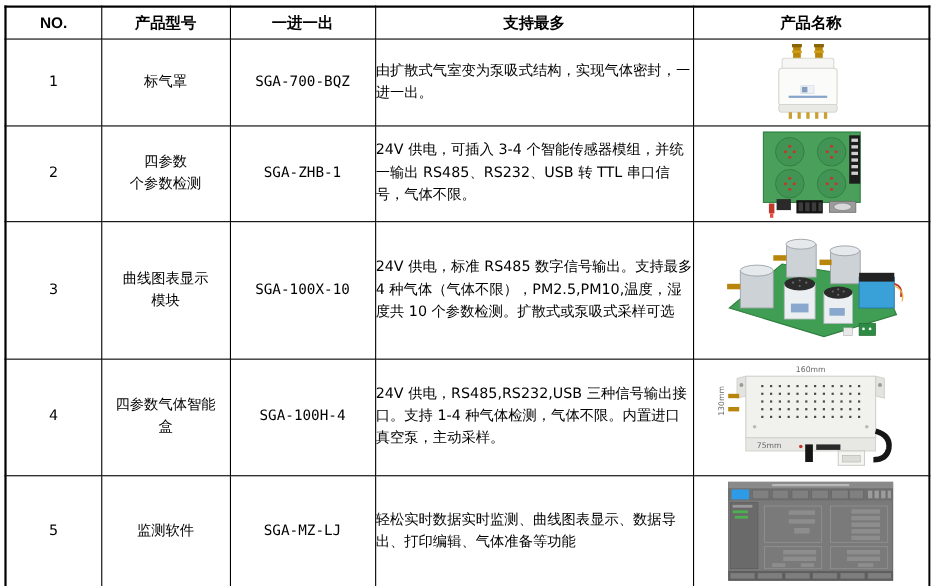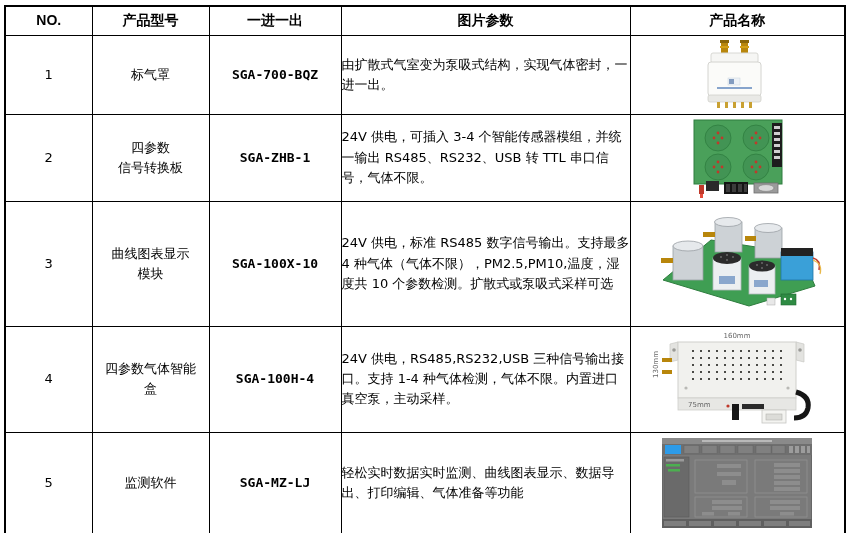--- a/index.html
+++ b/index.html
@@ -29,21 +29,21 @@
     font-size:14px;
     padding:3px 4px;
     font-family:Liberation Sans, sans-serif;
   }
   col.c-no{width:87px;}
   col.c-name{width:117px;}
   col.c-model{width:132px;}
   col.c-func{width:289px;}
   col.c-img{width:215px;}
   td.cell-name{white-space:pre-line;}
-  td.cell-model{font-family:"DejaVu Sans Mono","Liberation Mono",monospace;font-size:13px;letter-spacing:0px;font-weight:bold;}
+  td.cell-model{font-family:"DejaVu Sans Mono","Liberation Mono",monospace;font-size:13px;letter-spacing:0px;}
   td.cell-func{text-align:left;padding:4px 0;}
   td.cell-img{padding:2px;margin-top:44px;}
   tr.r-h{height:28px;}
   tr.r-1{height:79px;}
   tr.r-2{height:85px;}
   tr.r-3{height:125px;}
   tr.r-4{height:106px;}
   tr.r-5{height:103px;}
   .imgwrap{display:flex;align-items:center;justify-content:center;width:100%;height:100%;}
   .mmlabel{font-size:7px;fill:#666;font-family:"DejaVu Sans","Liberation Sans",sans-serif;}
@@ -57,21 +57,21 @@
       <col class="c-name">
       <col class="c-model">
       <col class="c-func">
       <col class="c-img">
   </colgroup>
   <thead>
     <tr class="r-h">
       <th>NO.</th>
       <th>产品型号</th>
       <th>一进一出</th>
-      <th>图片参数</th>
+      <th>支持最多</th>
       <th>产品名称</th>
     </tr>
   </thead>
   <tbody>
 
     <tr class="r-1">
       <td>1</td>
       <td class="cell-name">标气罩</td>
       <td class="cell-model">SGA-700-BQZ</td>
       <td class="cell-func">由扩散式气室变为泵吸式结构，实现气体密封，一进一出。</td>
@@ -101,21 +101,21 @@
             <rect x="60" y="64" width="3" height="6" fill="#c9a132"></rect>
             <rect x="68" y="64" width="3" height="6" fill="#c9a132"></rect>
           </svg>
         </div>
       </td>
     </tr>
 
     <tr class="r-2">
       <td>2</td>
       <td class="cell-name">四参数
-信号转换板</td>
+个参数检测</td>
       <td class="cell-model">SGA-ZHB-1</td>
       <td class="cell-func">24V 供电，可插入 3-4 个智能传感器模组，并统一输出 RS485、RS232、USB 转 TTL 串口信号，气体不限。</td>
       <td class="cell-img">
         <div class="imgwrap">
           <svg width="126" height="82" viewBox="0 0 126 82">
 
             <rect x="20" y="3" width="88" height="64" fill="#4aa05a" stroke="#2f7d3f" stroke-width="1"></rect>
 
             <g stroke="#2f7d3f" stroke-width="0.8" fill="#429454">
               <circle cx="44" cy="21" r="13"></circle>

